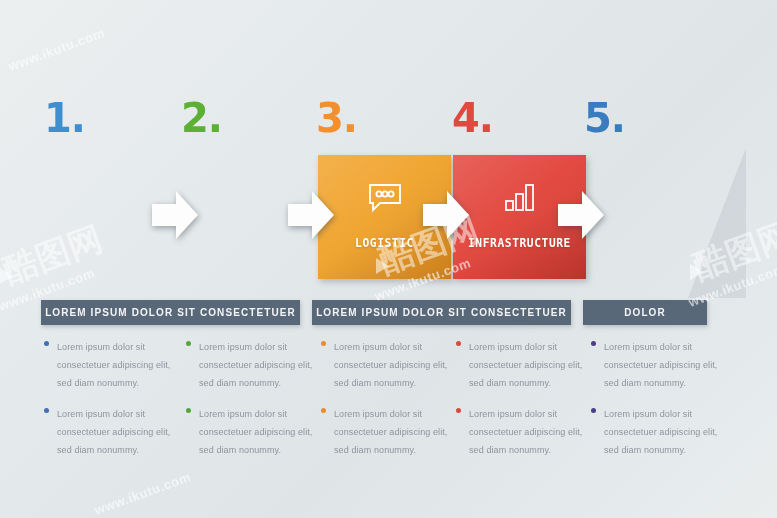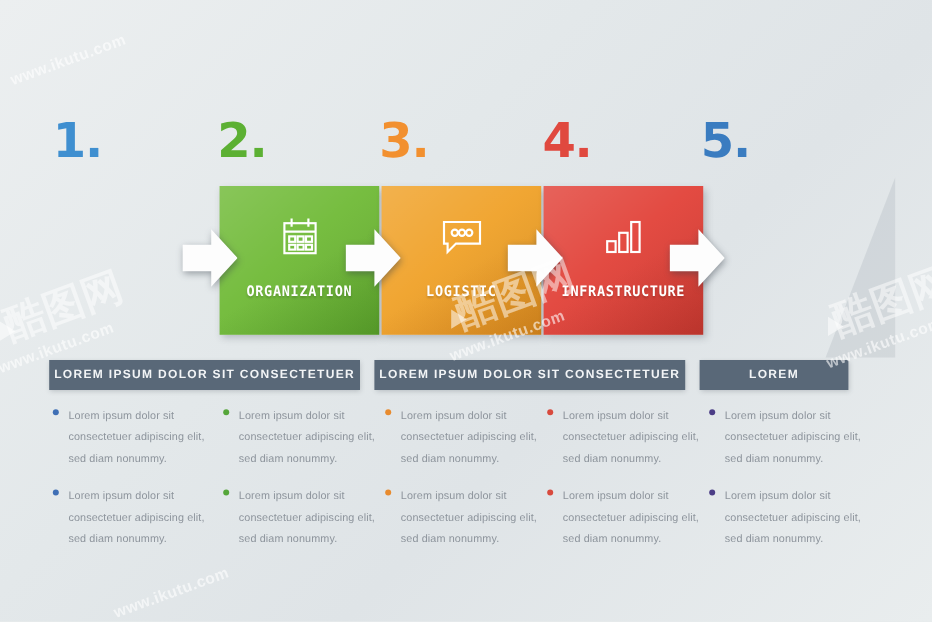--- a/index.html
+++ b/index.html
@@ -207,37 +207,20 @@
     <div class="num" style="left: 44px; color: rgb(63, 143, 208);">1.</div>
     <div class="num" style="left: 181px; color: rgb(92, 176, 51);">2.</div>
     <div class="num" style="left: 316px; color: rgb(242, 144, 47);">3.</div>
     <div class="num" style="left: 452px; color: rgb(224, 73, 63);">4.</div>
     <div class="num" style="left: 584px; color: rgb(58, 124, 192);">5.</div>
   </div>
 
   <div class="boxes">
 
 
-    <div class="box" style="left: 183px; width: 133px; background: linear-gradient(150deg, rgb(114, 187, 58) 0%, rgb(114, 187, 58) 55%, rgb(93, 168, 44) 100%);">
-      <div class="sheen"></div>
-      <div class="box-icon">
-        <svg width="34" height="34" viewBox="0 0 34 34" fill="none" stroke="#ffffff" stroke-width="1.8">
-          <rect x="4" y="6" width="26" height="25"></rect>
-          <path d="M4 13 h26"></path>
-          <path d="M10 2 v7 M24 2 v7"></path>
-          <rect x="8" y="17" width="5" height="4.5"></rect>
-          <rect x="15" y="17" width="5" height="4.5"></rect>
-          <rect x="22" y="17" width="5" height="4.5"></rect>
-          <rect x="8" y="24" width="5" height="4"></rect>
-          <rect x="15" y="24" width="5" height="4"></rect>
-          <rect x="22" y="24" width="5" height="4"></rect>
-        </svg>
-      </div>
-      <div class="box-label">ORGANIZATION</div>
-    </div>
 
     <div class="box" style="left: 318px; width: 133px; background: linear-gradient(150deg, rgb(240, 163, 44) 0%, rgb(240, 163, 44) 55%, rgb(224, 140, 30) 100%);">
       <div class="sheen"></div>
       <div class="box-icon">
         <svg width="38" height="32" viewBox="0 0 38 32" fill="none" stroke="#ffffff" stroke-width="1.8">
           <path d="M4 4 h30 v18 H14 l-7 7 v-7 H4 Z"></path>
           <circle cx="13" cy="13" r="2.6"></circle>
           <circle cx="19" cy="13" r="2.6"></circle>
           <circle cx="25" cy="13" r="2.6"></circle>
         </svg>
@@ -276,21 +259,21 @@
   </div>
   <div class="arrow" style="left:558px">
     <svg width="46" height="50" viewBox="0 0 46 50">
       <path d="M0 14 H24 V1 L46 25 L24 49 V36 H0 Z" fill="#fdfdfd"></path>
     </svg>
   </div>
 
   <div class="banners">
     <div class="banner" style="left: 41px; width: 259px; background: rgb(89, 104, 120);">LOREM IPSUM DOLOR SIT CONSECTETUER</div>
     <div class="banner" style="left: 312px; width: 259px; background: rgb(89, 104, 120);">LOREM IPSUM DOLOR SIT CONSECTETUER</div>
-    <div class="banner" style="left: 583px; width: 124px; background: rgb(89, 104, 120);">LOREM</div>
+    <div class="banner" style="left: 583px; width: 124px; background: rgb(89, 104, 120);">DOLOR</div>
   </div>
 
   <div class="columns">
 
     <div class="col" style="left:41px">
       <div class="bullet-item">
         <span class="bullet-dot" style="background: rgb(63, 111, 181);"></span>
         <span class="bullet-text">Lorem ipsum dolor sit consectetuer adipiscing elit, sed diam nonummy.</span>
       </div>
       <div class="bullet-item">

